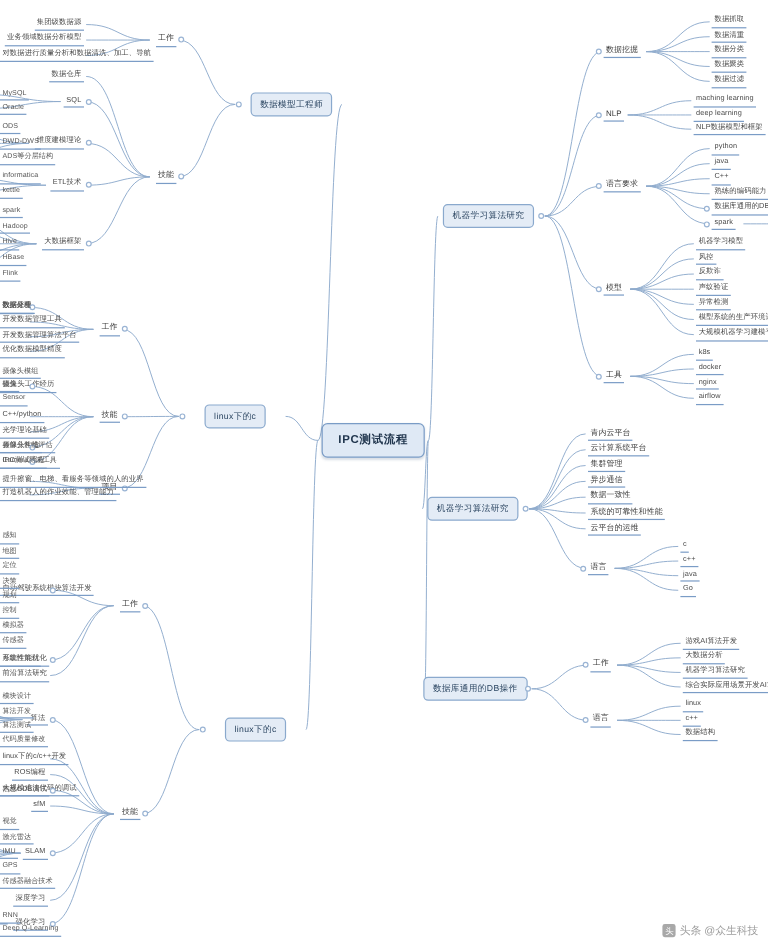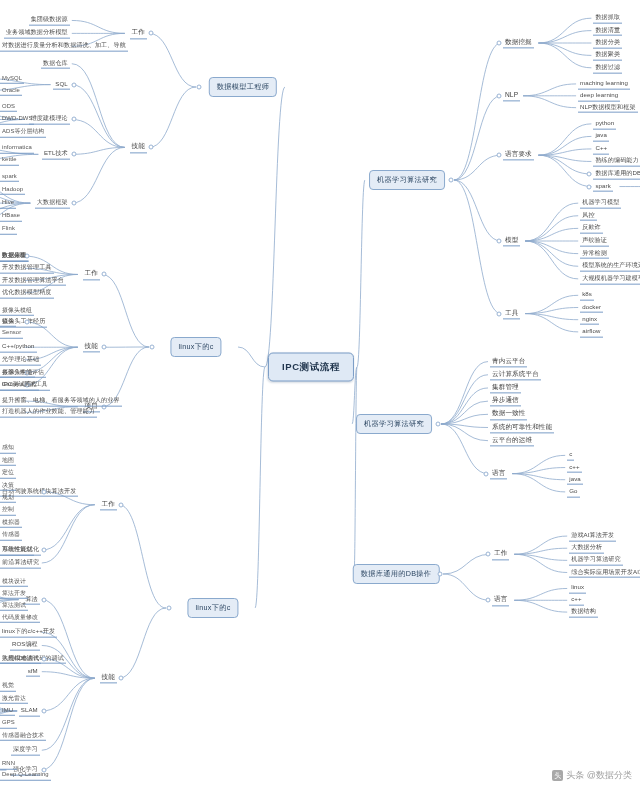--- a/index.html
+++ b/index.html
@@ -357,15 +357,15 @@
       <div class="node lvl4" style="top: 735.563px; left: 0px; text-align: right;"><span class="txt uline">传感器融合技术</span></div>
       <div class="node lvl3" style="top: 750.26px; left: 0px; width: 39.8px; text-align: right;"><span class="txt uline">深度学习</span></div>
       <div class="node lvl3" style="top: 769.904px; left: 0px; width: 39.8px; text-align: right;"><span class="txt uline">强化学习</span></div>
       <div class="dot" style="left: 43.8px; top: 769.904px;"></div>
       <div class="node lvl4" style="top: 764.356px; left: 0px; text-align: right;"><span class="txt uline">RNN</span></div>
       <div class="node lvl4" style="top: 775.452px; left: 0px; text-align: right;"><span class="txt uline">Deep Q-Learning</span></div>
     </div>
 
   <div class="watermark">
     <span class="wm-logo">头</span>
-    <span>头条 @数据分类</span>
+    <span>头条 @众生科技</span>
   </div>
 </div>
 
 </body></html>

